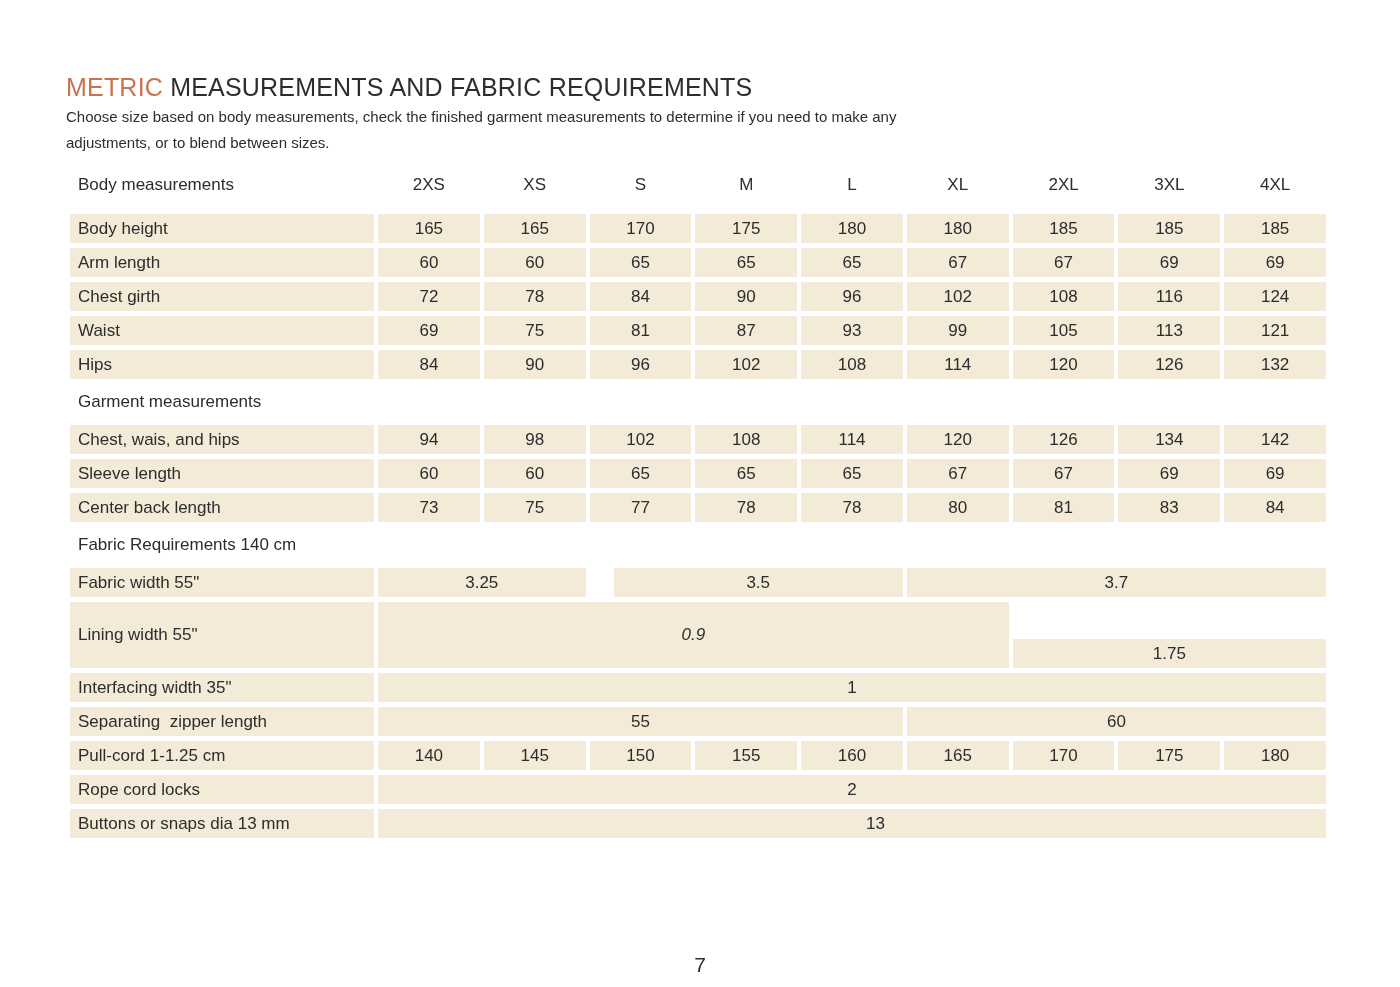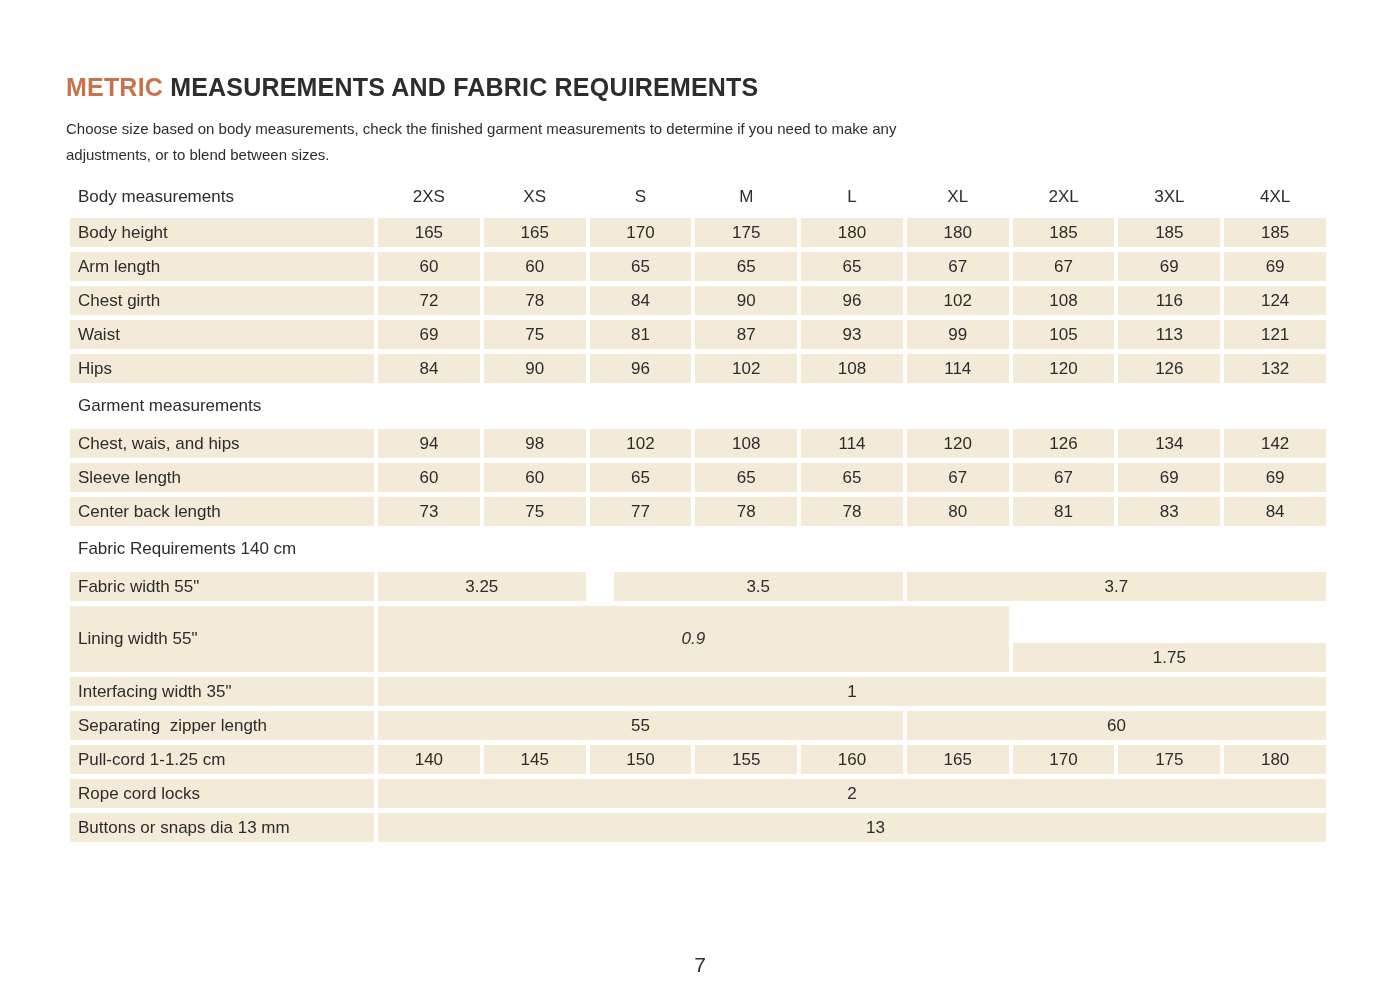--- a/index.html
+++ b/index.html
@@ -8,23 +8,23 @@
     background: #ffffff;
     color: var(--text, #2d2d2d);
     font-family: "Liberation Sans", sans-serif;
     position: relative;
     overflow: hidden;
   }
   .page { padding: 72px 70px 0 66px; box-sizing: border-box; }
 
   .title {
     font-size: 25px;
-    font-weight: 700;
+    font-weight: 400;
     letter-spacing: 0.2px;
-    margin: 0 0 14px 0;
+    margin: 0 0 2px 0;
     line-height: 30px;
     color: var(--text, #2d2d2d);
   }
   .title .accent { color: var(--accent, #c8734e); }
 
   .subtitle {
     font-size: 15px;
     line-height: 26px;
     margin: 0 0 14px 0;
     color: var(--text, #2d2d2d);
@@ -40,21 +40,21 @@
   }
   .trow > div {
     box-sizing: border-box;
     min-height: 29px;
     display: flex;
     align-items: center;
     font-size: 17px;
   }
 
   
-  .trow.columns-header { margin-bottom: 6px; }
+  .trow.columns-header { margin-bottom: 14px; }
   .trow.columns-header > div { background: transparent; min-height: 30px; }
   .corner-label { padding-left: 8px; white-space: pre; }
   .size-label { justify-content: center; }
 
   
   .trow.section-header > div {
     grid-column: 1 / -1;
     background: transparent;
     min-height: 36px;
     padding-left: 8px;

